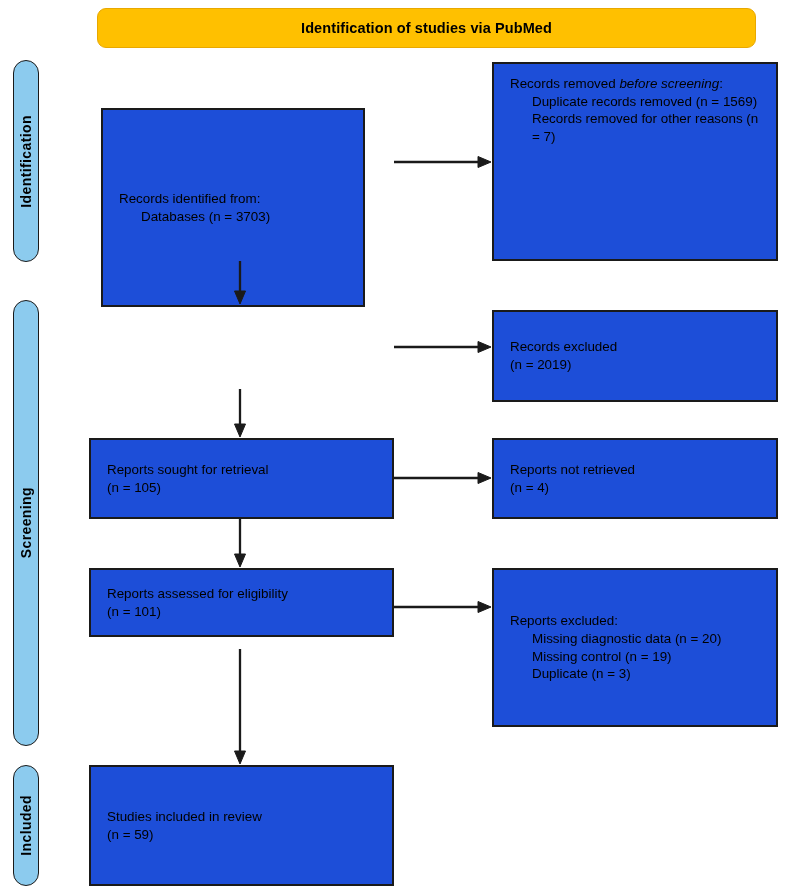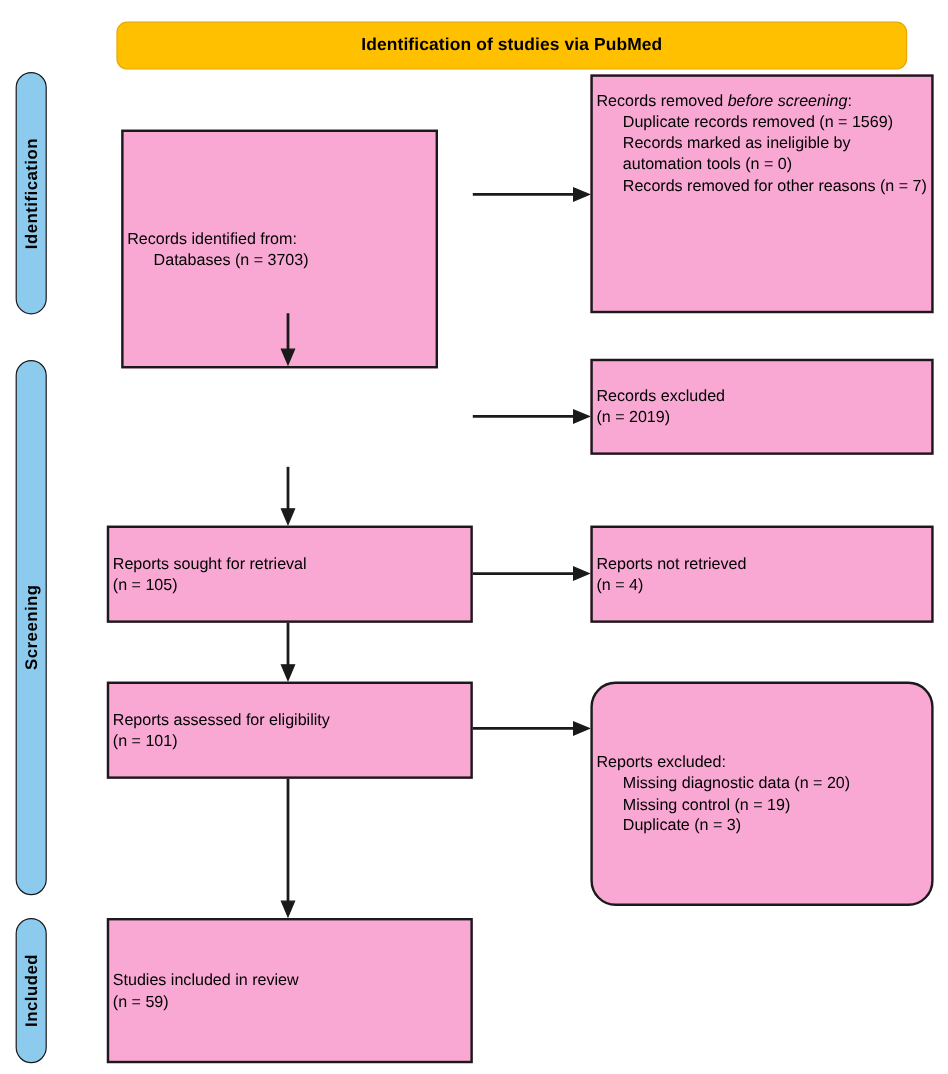--- a/index.html
+++ b/index.html
@@ -26,21 +26,20 @@
     top: 8px;
     width: 659px;
     height: 40px;
     background: #FFC000;
     border: 1px solid #E8A800;
     border-radius: 9px;
     box-sizing: border-box;
     display: flex;
     align-items: center;
     justify-content: center;
-    margin-top: 10px;
   }
   .phase-banner-label {
     font-size: 14.5px;
     font-weight: bold;
     letter-spacing: 0.1px;
     color: #000000;
     line-height: 1;
   }
 
   
@@ -65,24 +64,24 @@
     color: #000000;
     white-space: nowrap;
   }
   #stage-identification { top: 60px;  height: 202px; }
   #stage-screening      { top: 300px; height: 446px; }
   #stage-included       { top: 765px; height: 121px; }
 
   
   .flow-box {
     position: absolute;
-    background: #f9a8d4;
+    background: #1d4ed8;
     border: 2.1px solid #1a1a1a;
     box-sizing: border-box;
-    padding: 0 3px;
+    padding: 0 16px;
     display: flex;
     flex-direction: column;
     justify-content: center;
   }
   .flow-box.top-aligned {
     justify-content: flex-start;
     padding-top: 11px;
   }
   .box-text {
     font-size: 13.4px;
@@ -90,25 +89,25 @@
     color: #000000;
     white-space: pre-wrap;
   }
   .box-text .indent { padding-left: 22px; display: block; }
   .box-text em { font-style: italic; }
 
   
   #box-identified        { left: 101px;  top: 62px;  width: 264px; height: 199px; margin-top: 46px; }
   #box-removed-before    { left: 492px; top: 62px;  width: 286px; height: 199px; }
   #box-screened          { left: 89px;  top: 305px; width: 305px; height: 84px;  }
-  #box-excluded-screen   { left: 492px; top: 299px; width: 286px; height: 80px;  }
+  #box-excluded-screen   { left: 492px; top: 310px; width: 286px; height: 92px;  }
   #box-sought            { left: 89px;  top: 438px; width: 305px; height: 81px;  }
   #box-not-retrieved     { left: 492px; top: 438px; width: 286px; height: 81px; justify-content: center;  }
-  #box-assessed          { left: 89px;  top: 568px; width: 305px; height: 81px;  }
-  #box-excluded-reports  { left: 492px; top: 568px; width: 286px; height: 187px; border-radius: 21px; }
+  #box-assessed          { left: 89px;  top: 568px; width: 305px; height: 69px;  }
+  #box-excluded-reports  { left: 492px; top: 568px; width: 286px; height: 159px; }
   #box-included          { left: 89px;  top: 765px; width: 305px; height: 121px; }
 
   
   .connector {
     position: absolute;
     pointer-events: none;
   }
   .connector line, .connector polygon, .connector path {
     stroke: #1a1a1a;
     fill: #1a1a1a;
@@ -131,21 +130,21 @@
   </div>
   <div class="stage-pill" id="stage-included">
     <span class="stage-pill-label">Included</span>
   </div>
 
   <div class="flow-box" id="box-identified">
     <div class="box-text"><span>Records identified from:</span><span class="indent">Databases (n = 3703)</span></div>
   </div>
 
   <div class="flow-box top-aligned" id="box-removed-before">
-    <div class="box-text"><span>Records removed </span><em>before screening</em><span>:</span><span class="indent">Duplicate records removed (n = 1569)</span><span class="indent">Records marked as ineligible by automation tools (n = 0)</span><span class="indent">Records removed for other reasons (n = 7)</span></div>
+    <div class="box-text"><span>Records removed </span><em>before screening</em><span>:</span><span class="indent">Duplicate records removed (n = 1569)</span><span class="indent">Records removed for other reasons (n = 7)</span></div>
   </div>
 
 
   <div class="flow-box" id="box-excluded-screen">
     <div class="box-text"><span>Records excluded</span>
 <span>(n = 2019)</span></div>
   </div>
 
   <div class="flow-box" id="box-sought">
     <div class="box-text"><span>Reports sought for retrieval</span>

